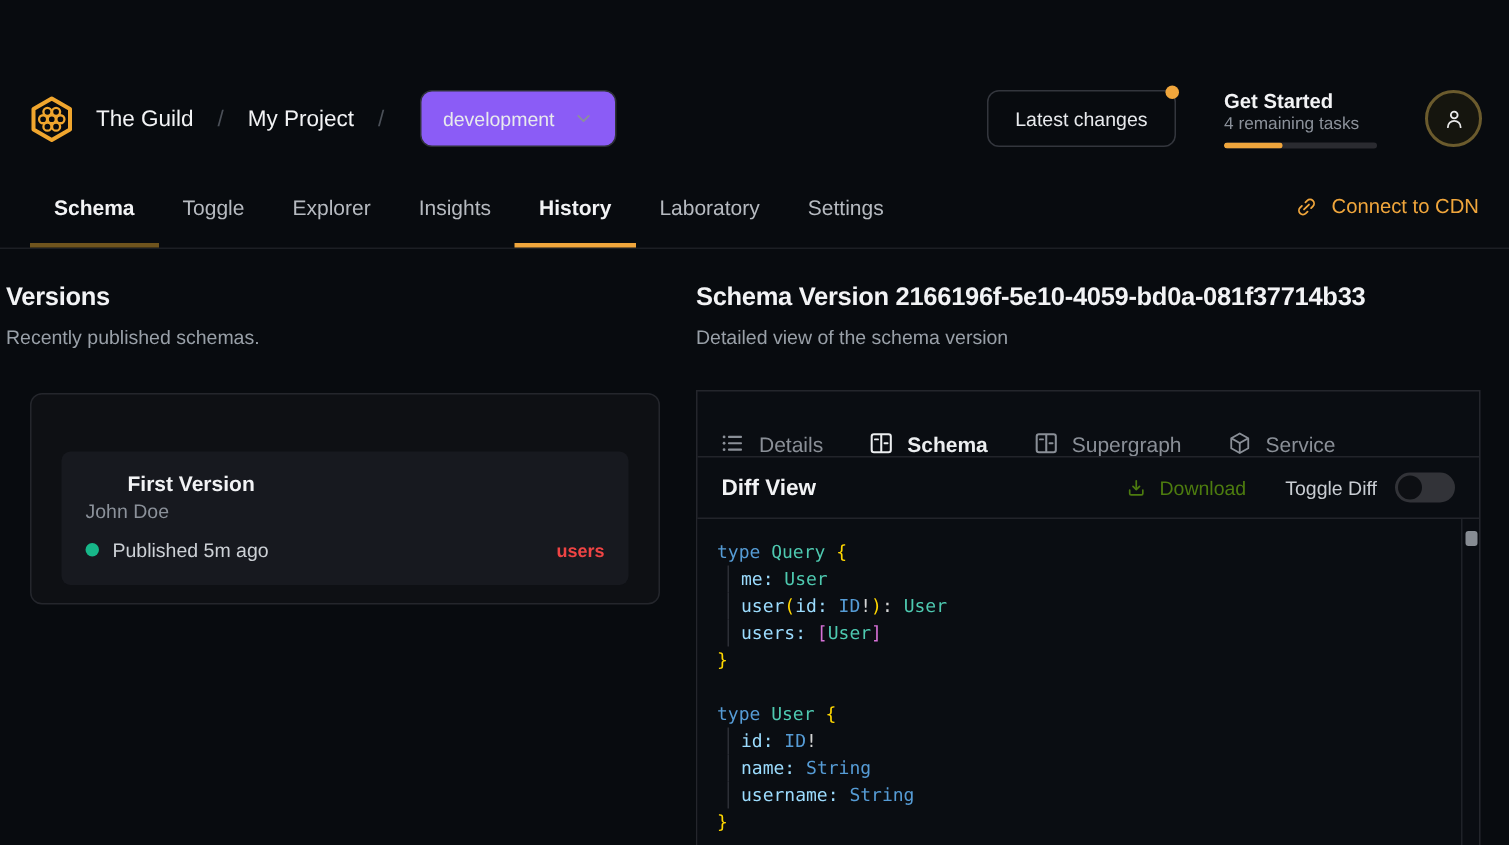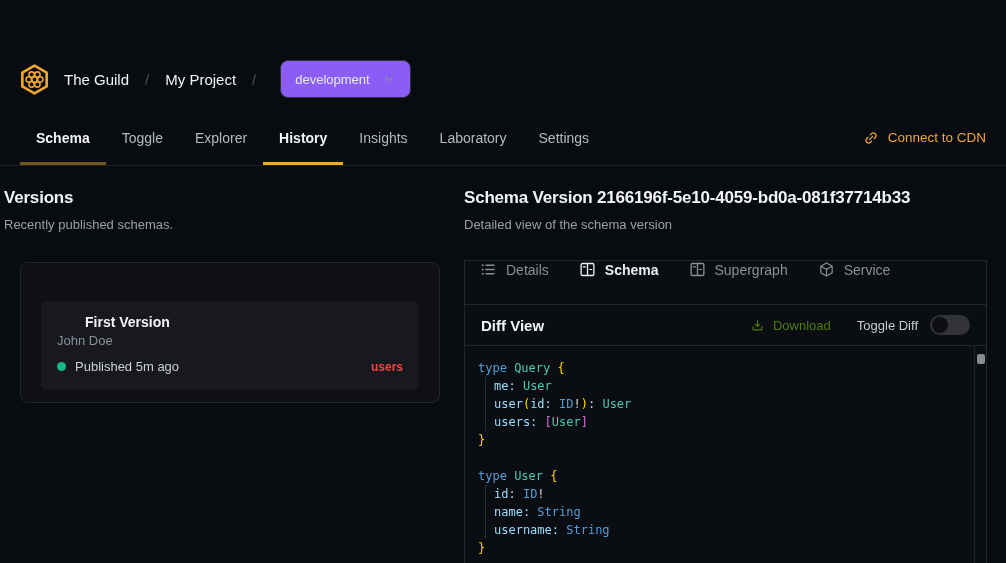--- a/index.html
+++ b/index.html
@@ -62,21 +62,21 @@
   .vi-name{font-size:14px;font-weight:600;color:#f2f3f5;padding-left:28px;}
   .vi-author{font-size:13px;color:#8b919a;margin-top:3px;}
   .vi-row{display:flex;align-items:center;margin-top:11px;}
   .vi-dot{width:9px;height:9px;border-radius:50%;background:var(--green);margin-right:9px;}
   .vi-status{font-size:13px;color:#cdd1d6;}
   .vi-service{margin-left:auto;font-size:12px;font-weight:700;color:#ef4444;}
 
   
   .schema-panel{position:absolute;left:464px;top:212px;width:523px;bottom:-1px;
     border:1px solid #24262c;display:flex;flex-direction:column;background:#0a0d12;}
-  .panel-tabs{flex:0 0 43px;display:flex;align-items:flex-start;padding:0 15px;gap:30px;}
+  .panel-tabs{flex:0 0 43px;display:flex;align-items:flex-end;padding:0 15px;gap:30px;}
   .ptab{display:flex;align-items:center;gap:9px;font-size:14px;color:#8a8f97;cursor:pointer;}
   .ptab svg{width:17px;height:17px;}
   .ptab.active{color:#eceef0;font-weight:600;}
   .diff-bar{flex:0 0 42px;display:flex;align-items:center;padding:0 16px;
     border-top:1px solid #22242a;border-bottom:1px solid #22242a;}
   .diff-title{font-size:15px;font-weight:700;color:#f2f3f5;}
   .diff-actions{margin-left:auto;display:flex;align-items:center;gap:26px;}
   .download-btn{display:flex;align-items:flex-start;gap:8px;font-size:13px;color:#4d7c0f;cursor:pointer;}
   .download-btn svg{width:15px;height:15px;}
   .toggle-group{display:flex;align-items:center;gap:12px;font-size:13px;color:#c9cdd3;}
@@ -118,41 +118,60 @@
       <span class="brand-name">My Project</span>
       <span class="crumb-sep">/</span>
       <div class="target-select">
         <span>development</span>
         <svg class="chevron-svg" viewBox="0 0 24 24">
           <path d="M6 9l6 6 6-6" fill="none" stroke="currentColor" stroke-width="2" stroke-linecap="round" stroke-linejoin="round"></path>
         </svg>
       </div>
     </div>
 
+    <div class="topbar-right">
+      <button class="latest-btn">
+        <span>Latest changes</span>
+        <span class="latest-dot"></span>
+      </button>
+      <div class="get-started">
+        <div class="gs-title">Get Started</div>
+        <div class="gs-sub">4 remaining tasks</div>
+        <div class="gs-bar">
+          <div class="gs-fill" style="width: 38%;"></div>
+        </div>
+      </div>
+      <div class="avatar">
+        <svg viewBox="0 0 24 24">
+          <circle cx="12" cy="8" r="3.2" fill="none" stroke="currentColor" stroke-width="1.7"></circle>
+          <path d="M6 19.5c0-3.3 2.7-6 6-6s6 2.7 6 6" fill="none" stroke="currentColor" stroke-width="1.7" stroke-linecap="round"></path>
+        </svg>
+      </div>
+    </div>
   </header>
 
   <nav class="nav">
     <div class="nav-tab marked">
       <span>Schema</span>
       <span class="nav-underline"></span>
     </div>
     <div class="nav-tab">
       <span>Toggle</span>
       <span class="nav-underline"></span>
     </div>
     <div class="nav-tab">
       <span>Explorer</span>
       <span class="nav-underline"></span>
     </div>
+    <div class="nav-tab">
+      <span>Insights</span>
+      <span class="nav-underline"></span>
+    </div>
     <div class="nav-tab active">
       <span>History</span>
-      <span class="nav-underline"></span>
-    </div>
-    <div class="nav-tab">
-      <span>Insights</span>
       <span class="nav-underline"></span>
     </div>
     <div class="nav-tab">
       <span>Laboratory</span>
       <span class="nav-underline"></span>
     </div>
     <div class="nav-tab">
       <span>Settings</span>
       <span class="nav-underline"></span>
     </div>

